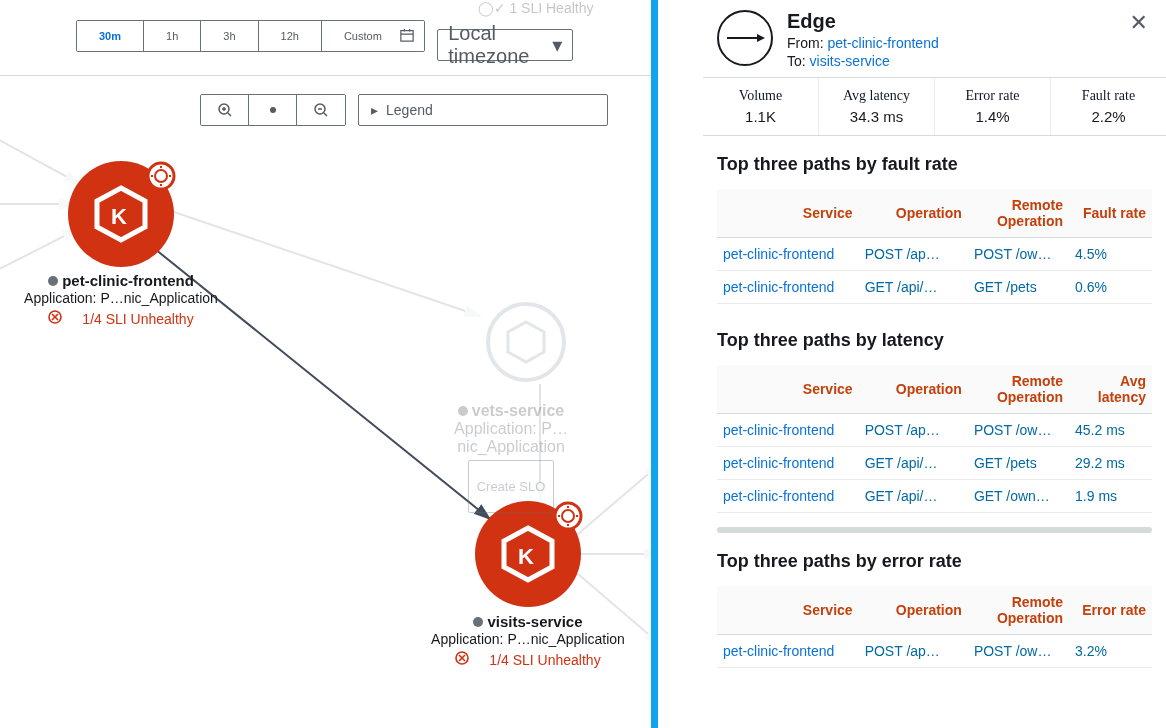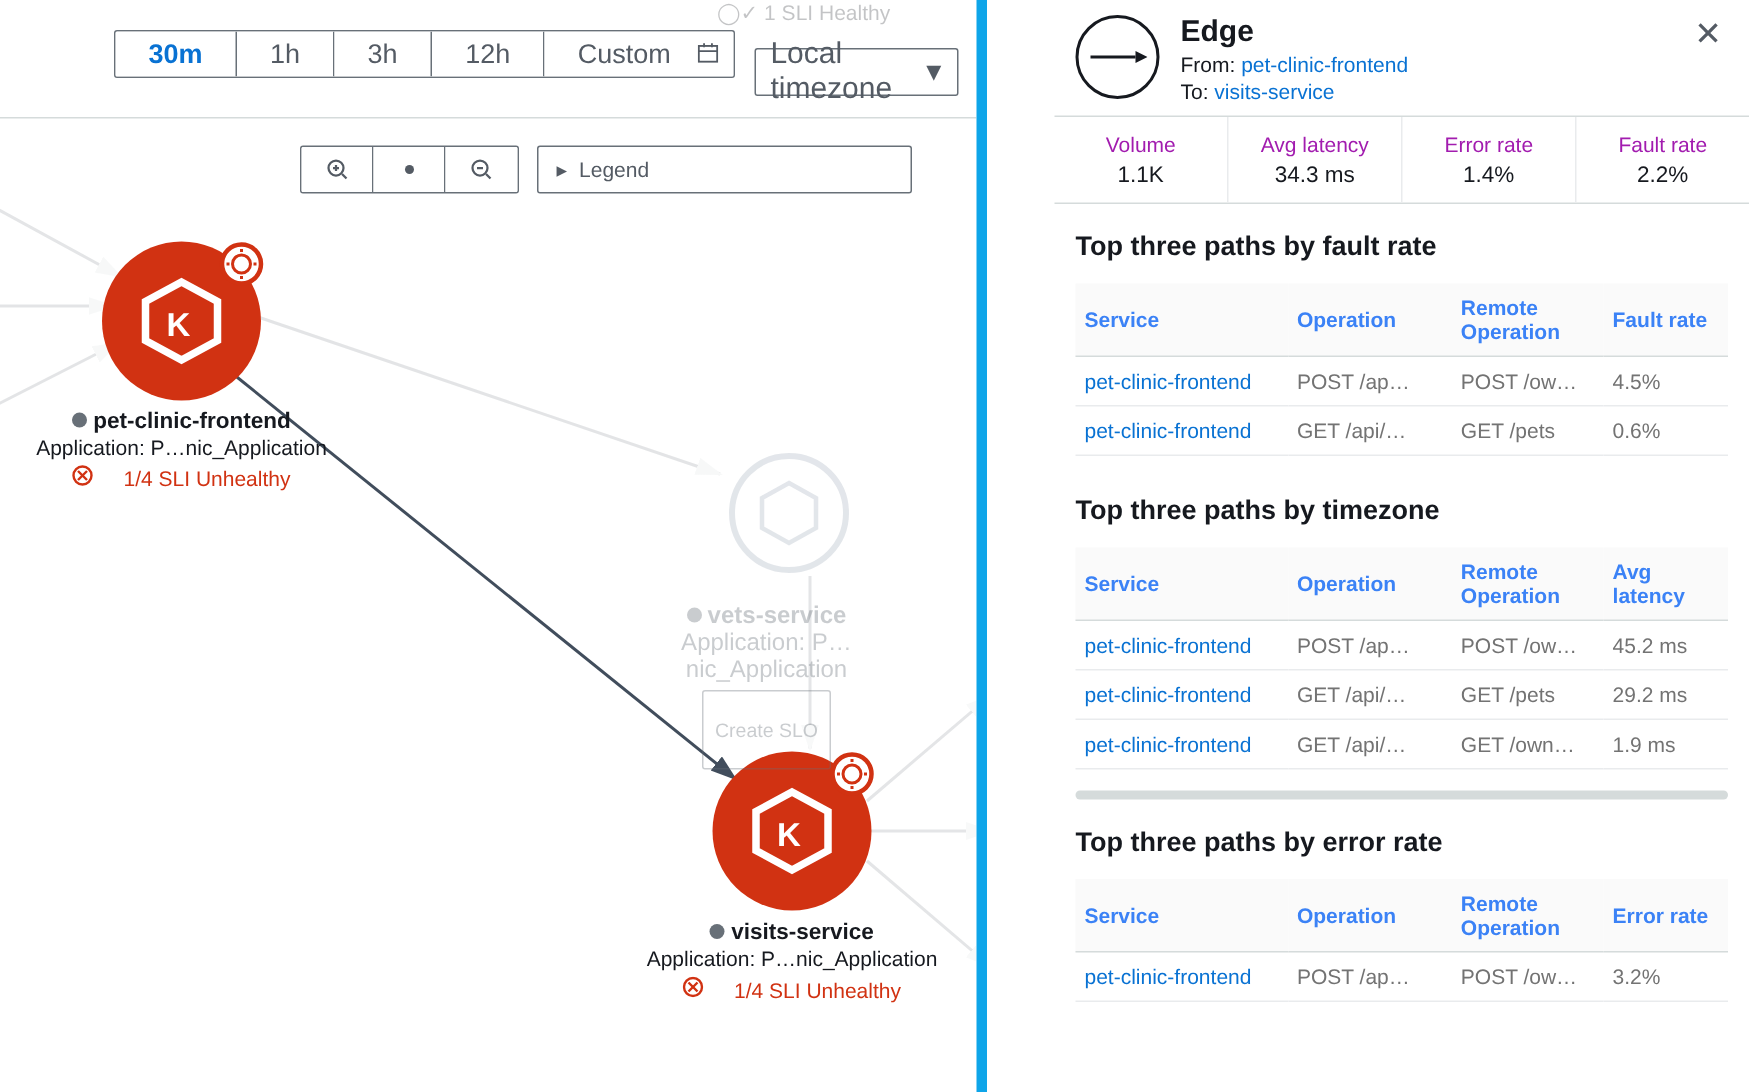--- a/index.html
+++ b/index.html
@@ -3,21 +3,21 @@
 <meta charset="utf-8">
 <style>
 * { box-sizing: border-box; margin: 0; padding: 0; font-family: -apple-system, BlinkMacSystemFont, "Segoe UI", Arial, sans-serif; }
 body { width: 1166px; height: 728px; overflow: hidden; display: flex; position: relative; }
 .left-pane { width: 651px; height: 100%; position: relative; background: #fff; }
 .right-pane { width: 515px; height: 100%; border-left: 7px solid #0ea5e9; background: #fff; overflow-y: hidden; position: relative; padding-left: 45px; }
 
 
 .toolbar-area { padding: 20px 0 0 76px; }
 .time-group { display: inline-flex; border: 1px solid #687078; border-radius: 2px; height: 32px; overflow: hidden; }
-.time-btn { padding: 0 22px; background: #fff; border: none; border-right: 1px solid #687078; cursor: pointer; font-size: 18px; color: #545b64; display: flex; align-items: center; }
+.time-btn { padding: 0 22px; background: #fff; border: none; border-right: 1px solid #687078; cursor: pointer; font-size: 11px; color: #545b64; display: flex; align-items: center; }
 .time-btn:last-child { border-right: none; }
 .time-btn.active { color: #0972d3; font-weight: 700; }
 .time-btn.custom { padding-right: 10px; gap: 18px; }
 .tz-select { display: inline-flex; align-items: center; border: 1px solid #687078; border-radius: 2px; height: 32px; padding: 0 10px 0 10px; margin-left: 8px; font-size: 20px; color: #545b64; justify-content: space-between; width: 136px; }
 
 .divider-line { height: 1px; background: #d5dbdb; margin-top: 14px; width: 100%; }
 
 .zoom-legend-row { display: flex; gap: 12px; padding: 18px 0 0 200px; align-items: center; }
 .zoom-group { display: flex; border: 1px solid #687078; border-radius: 2px; height: 32px; overflow: hidden; }
 .zoom-btn { width: 48px; background: #fff; border: none; border-right: 1px solid #687078; cursor: pointer; display: flex; align-items: center; justify-content: center; color: #545b64; }
@@ -43,28 +43,28 @@
 .rp-header { display: flex; padding: 10px 14px 8px 14px; gap: 14px; align-items: flex-start; }
 .edge-icon { width: 56px; height: 56px; border: 2px solid #16191f; border-radius: 50%; display: flex; align-items: center; justify-content: center; flex-shrink: 0; }
 .rp-title { font-size: 20px; font-weight: 700; color: #16191f; }
 .rp-meta { font-size: 14px; color: #16191f; margin-top: 2px; }
 .link { color: #0972d3; text-decoration: none; cursor: pointer; }
 .close-btn { margin-left: auto; font-size: 22px; color: #545b64; cursor: pointer; padding: 0 4px; }
 
 .metrics-row { display: flex; border-top: 1px solid #d5dbdb; border-bottom: 1px solid #d5dbdb; }
 .metric { flex: 1; text-align: center; padding: 10px 4px 10px 4px; border-right: 1px solid #e9ebed; }
 .metric:last-child { border-right: none; }
-.metric-label { font-size: 14px; color: #a21caf; }
+.metric-label { font-size: 14px; color: #0f172a; font-family: Liberation Serif, serif; }
 .metric-value { font-size: 15px; color: #16191f; margin-top: 4px; }
 
 .section { padding: 18px 14px 8px 14px; }
 .section-title { font-size: 18px; font-weight: 700; color: #16191f; margin-bottom: 14px; }
 .tbl { width: 100%; border-collapse: collapse; font-size: 14px; }
-.tbl th { text-align: left; font-weight: 700; color: #3b82f6; padding: 8px 6px; border-bottom: 1px solid #d5dbdb; background: #fafafa; }
-.tbl td { padding: 8px 6px; border-bottom: 1px solid #e9ebed; color: #737373; white-space: nowrap; overflow: hidden; text-overflow: ellipsis; max-width: 100px; }
+.tbl th { text-align: right; font-weight: 700; color: #c2410c; padding: 8px 6px; border-bottom: 1px solid #d5dbdb; background: #fafafa; }
+.tbl td { padding: 8px 6px; border-bottom: 1px solid #e9ebed; color: #0369a1; white-space: nowrap; overflow: hidden; text-overflow: ellipsis; max-width: 100px; }
 .tbl td.svc { color: #0972d3; }
 .tbl th:nth-child(1), .tbl td:nth-child(1) { width: 140px; }
 .tbl th:nth-child(2), .tbl td:nth-child(2) { width: 108px; }
 .tbl th:nth-child(3), .tbl td:nth-child(3) { width: 100px; }
 .tbl th:nth-child(4), .tbl td:nth-child(4) { width: 82px; }
 
 .thin-scroll { height: 6px; background: #d5dbdb; border-radius: 3px; margin: 6px 14px 0 14px; }
 .handle { position: absolute; left: 650px; top: 50%; width: 10px; height: 20px; display:flex; align-items:center; justify-content:center; color:#545b64; font-size:10px; }
 
 .sli-health-pill { position:absolute; left:478px; top:0px; color:#16191f; opacity:0.25; font-size:14px; display:flex; align-items:center; gap:4px;}
@@ -282,21 +282,21 @@
             <td class="svc">pet-clinic-frontend</td>
             <td>GET /api/…</td>
             <td>GET /pets</td>
             <td>0.6%</td>
           </tr>
       </tbody>
     </table>
   </div>
 
   <div class="section">
-    <div class="section-title">Top three paths by timezone</div>
+    <div class="section-title">Top three paths by latency</div>
     <table class="tbl">
       <thead>
           <tr>
         <th>Service</th>
         <th>Operation</th>
         <th>Remote Operation</th>
         <th>Avg latency</th>
       </tr>
         </thead>
       <tbody>

